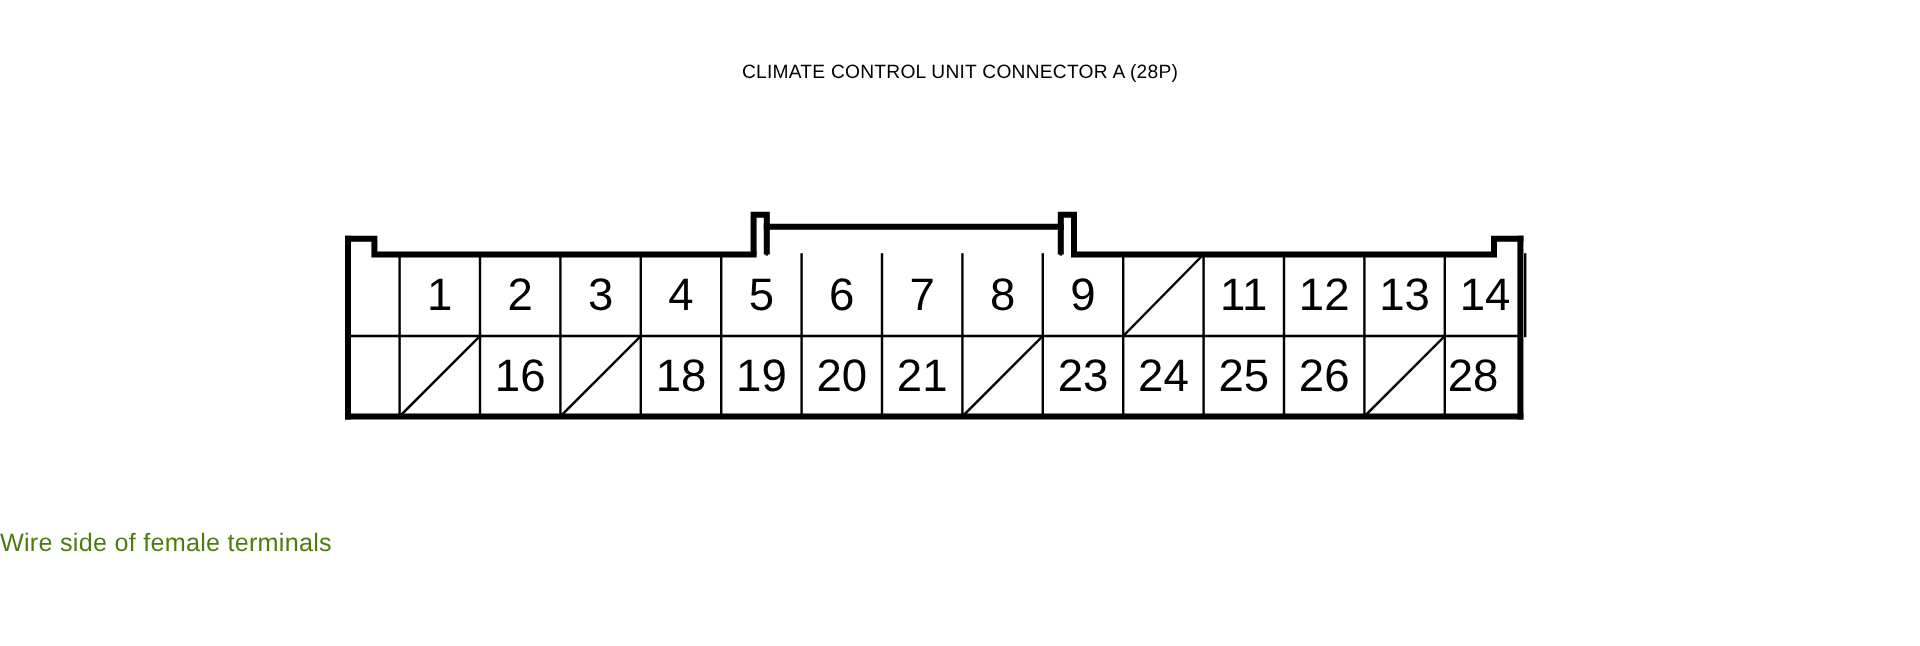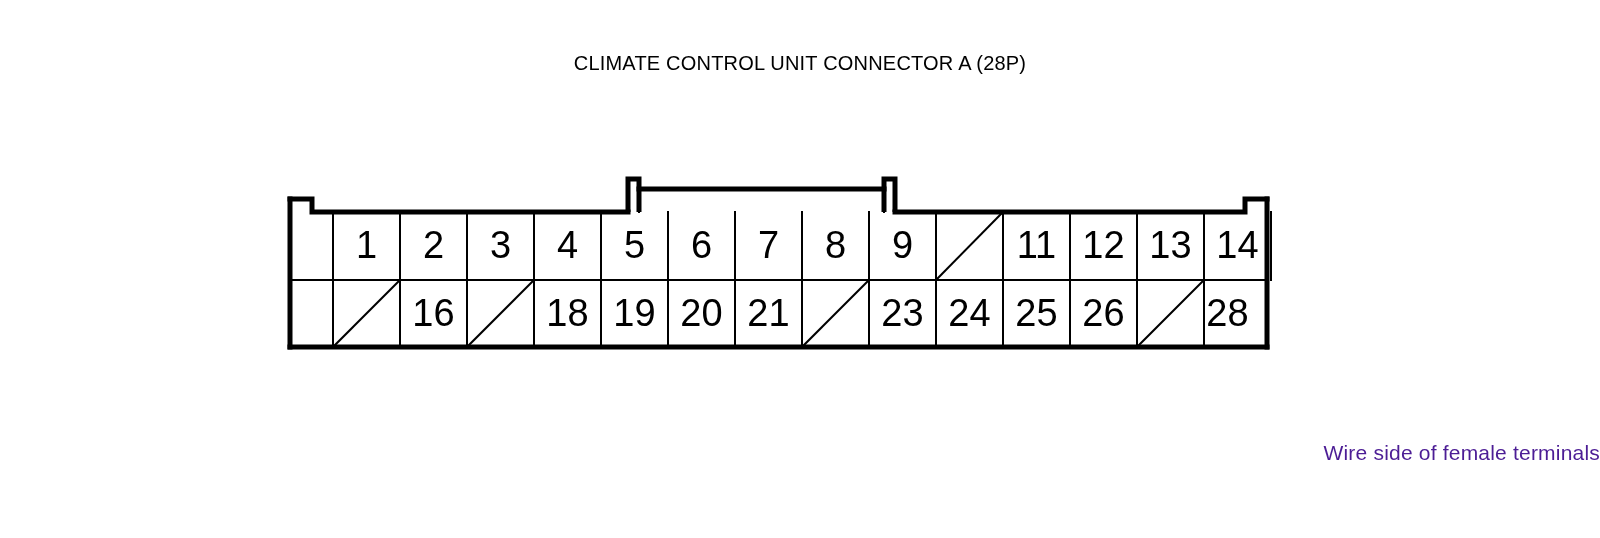--- a/index.html
+++ b/index.html
@@ -21,36 +21,36 @@
     position: absolute;
     inset: 0;
   }
 
   .title-text {
     position: absolute;
     left: 0;
     right: 0;
     top: 52px;
     text-align: center;
-    font-size: 20px;
+    font-size: 16px;
     letter-spacing: 0.2px;
     white-space: nowrap;
     color: #000;
   }
 
   .caption-text {
     position: absolute;
     left: 0;
     right: 0;
     top: 441px;
-    text-align: right;
+    text-align: left;
     font-size: 21px;
     letter-spacing: 0.2px;
     white-space: nowrap;
-    color: #4c1d95;
+    color: #4d7c0f;
   }
 
   .connector-svg-wrap {
     position: absolute;
     left: 0;
     top: 0;
     width: 1600px;
     height: 538px;
     pointer-events: none;
   }

